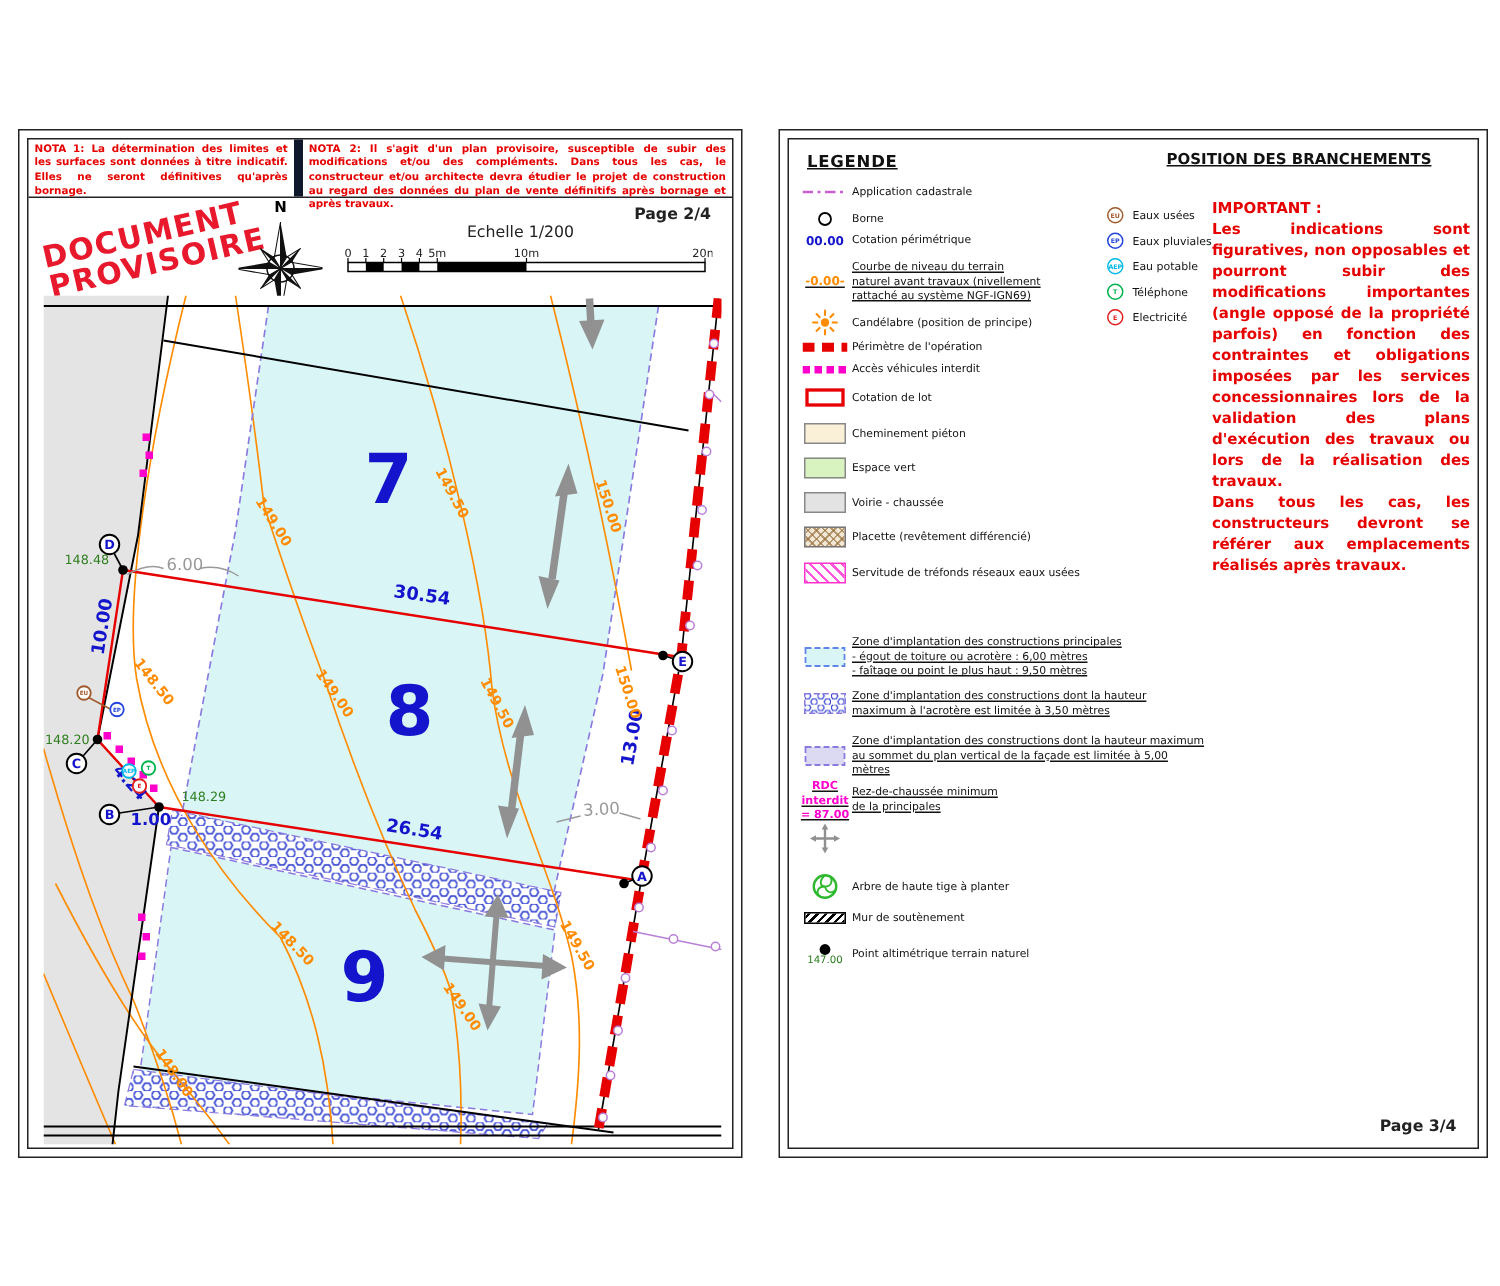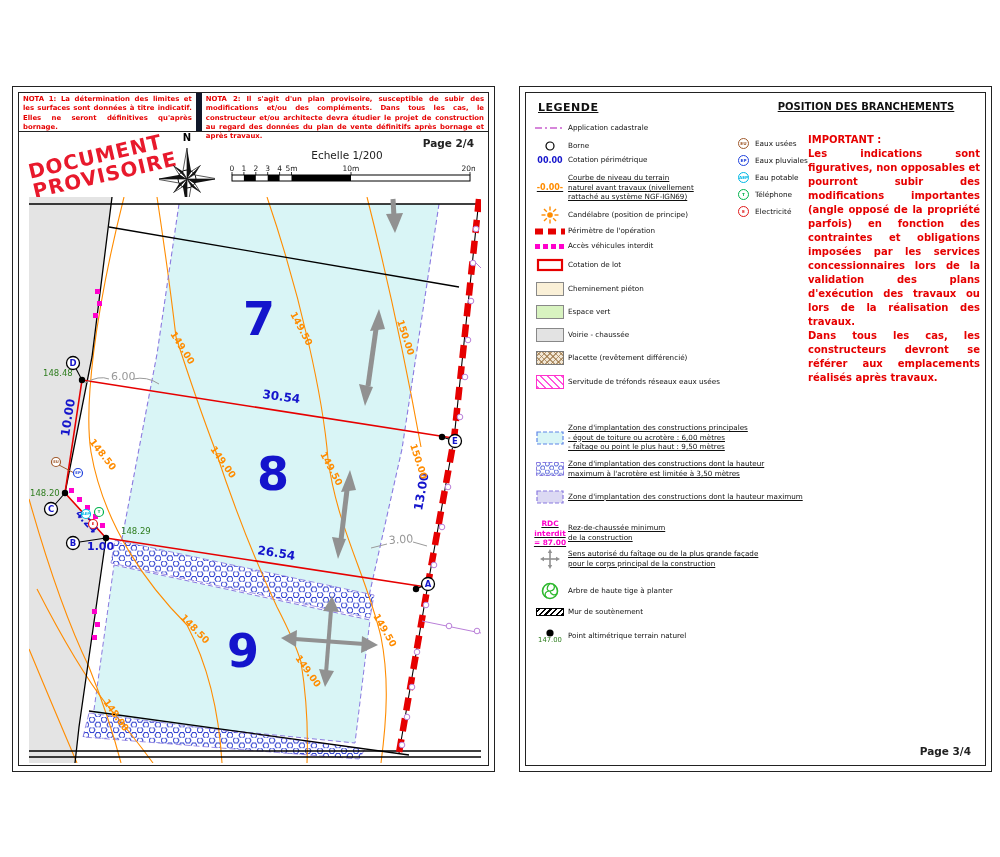--- a/index.html
+++ b/index.html
@@ -452,53 +452,50 @@
     </div>
   </div>
   <div class="lrow top" style="top:396px">
     <div class="lsym">
           <svg width="28" height="14">
             <rect x="1" y="1" width="26" height="12" fill="#dcd9f3" stroke="#8a7ae0" stroke-width="1.2" stroke-dasharray="4 2"></rect>
           </svg>
         </div>
     <div class="ltxt">
       <div>Zone d'implantation des constructions dont la hauteur maximum</div>
+      <div>au sommet du plan vertical de la façade est limitée à 5,00 mètres</div>
     </div>
   </div>
   <div class="lrow top" style="top:425px">
     <div class="lsym sym-rdc">
       <div>
             <div>RDC interdit</div>
             <div>= 87.00</div>
           </div>
     </div>
     <div class="ltxt">
       <div>Rez-de-chaussée minimum</div>
-      <div>de la construction</div>
+      <div>de la principales</div>
     </div>
   </div>
   <div class="lrow top" style="top:455px">
     <div class="lsym">
           <svg width="20" height="20" viewBox="0 0 20 20">
             <g stroke="#909090" stroke-width="1.6">
               <line x1="10" y1="3" x2="10" y2="17"></line>
               <line x1="3" y1="10" x2="17" y2="10"></line>
             </g>
             <g fill="#909090">
               <polygon points="10,0 7.8,4 12.2,4"></polygon>
               <polygon points="10,20 7.8,16 12.2,16"></polygon>
               <polygon points="0,10 4,7.8 4,12.2"></polygon>
               <polygon points="20,10 16,7.8 16,12.2"></polygon>
             </g>
           </svg>
         </div>
-    <div class="ltxt">
-      <div>Sens autorisé du faîtage ou de la plus grande façade</div>
-      <div>pour le corps principal de la construction</div>
-    </div>
   </div>
   <div class="lrow" style="top:488px">
     <div class="lsym">
           <svg width="18" height="18" viewBox="0 0 18 18">
             <circle cx="9" cy="9" r="7.5" fill="none" stroke="#2db82d" stroke-width="1.6"></circle>
             <path d="M9 1.5 C5 5 5.5 9 9 9 C4 9 2.5 13 6 16 M9 9 C13 9 14.5 5.5 12.5 2.5 M9 9 C10 13 13.5 14 16 11.5" fill="none" stroke="#2db82d" stroke-width="1.2"></path>
           </svg>
         </div>
     <div class="ltxt">
           <div>Arbre de haute tige à planter</div>

